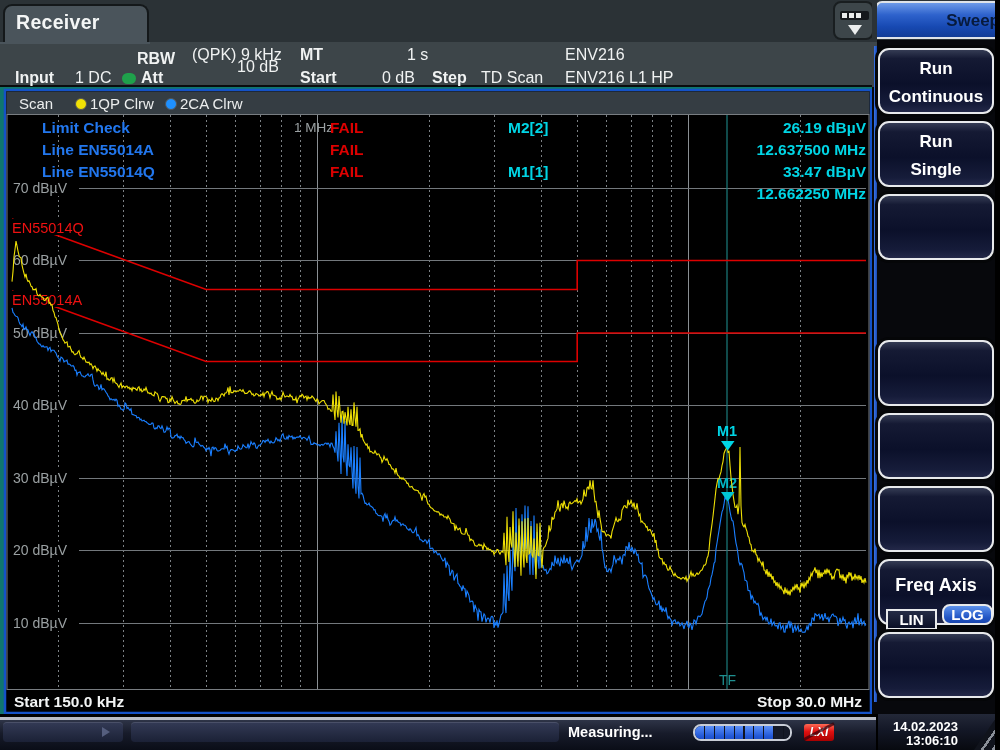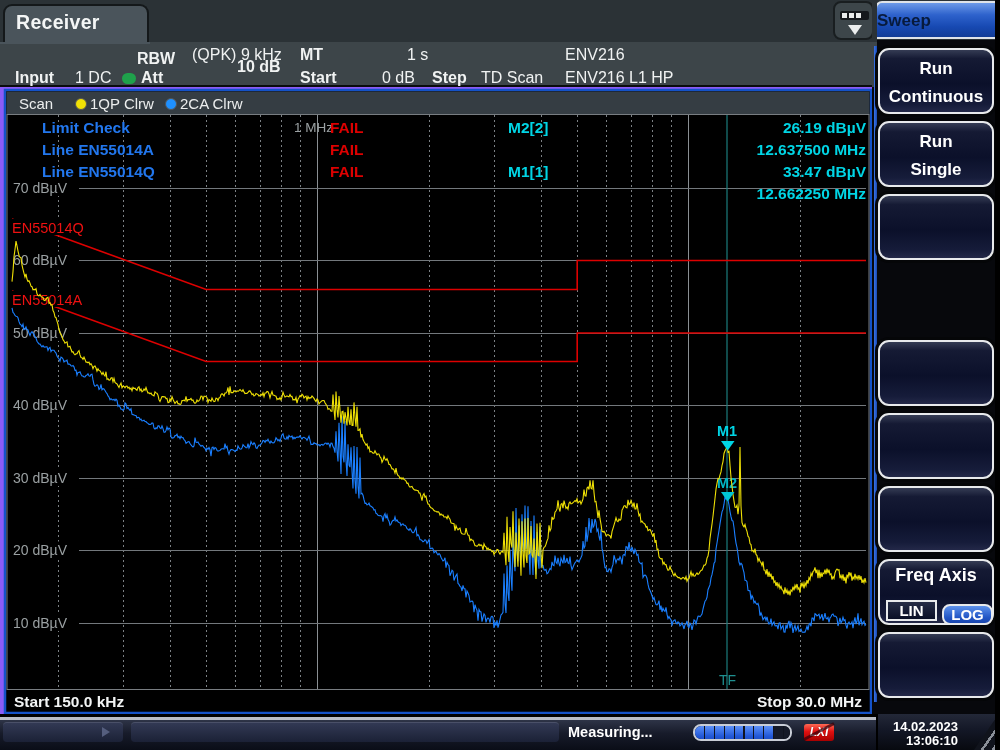--- a/index.html
+++ b/index.html
@@ -1,16 +1,16 @@
 <!DOCTYPE html>
 <html><head><meta charset="utf-8">
 <style>
 html,body{margin:0;padding:0;background:#000}
 *{box-sizing:border-box}
-#page{position:relative;width:995px;height:750px;overflow:hidden;background:#8b5cf6;font-family:"Liberation Sans",sans-serif}
+#page{position:relative;width:995px;height:750px;overflow:hidden;background:#0f766e;font-family:"Liberation Sans",sans-serif}
 </style></head>
 <body>
 <div id="page">
 
 <div style="position:absolute;left:0;top:0;width:1000px;height:42px;background:#2b3236"></div>
 <div style="position:absolute;left:0;top:42px;width:1000px;height:45px;background:#3d4549;border-bottom:2px solid #0a0c0d"></div>
 <div style="position:absolute;left:3px;top:4px;width:146px;height:39px;background:#4a545b;border:2px solid #14181a;border-bottom:none;border-radius:9px 9px 0 0"></div>
 <div style="position:absolute;left:0;top:42px;width:150px;height:2px;background:#4a545b"></div>
 <div style="position:absolute;left:16px;top:11px;font-size:19.5px;font-weight:bold;color:#f4f6f6;letter-spacing:.3px">Receiver</div>
 <div style="position:absolute;left:833px;top:1px;width:41px;height:39px;background:#3d464a;border:2px solid #191e20;border-radius:8px">
@@ -23,21 +23,21 @@
 
 <div style="position:absolute;left:137px;top:50px;font-size:16px;font-weight:bold;color:#f0f2f2;white-space:nowrap">RBW</div>
     <div style="position:absolute;left:192px;top:46px;font-size:16px;font-weight:normal;color:#f0f2f2;white-space:nowrap">(QPK) 9 kHz</div>
     <div style="position:absolute;left:300px;top:46px;font-size:16px;font-weight:bold;color:#f0f2f2;white-space:nowrap">MT</div>
     <div style="position:absolute;left:407px;top:46px;font-size:16px;font-weight:normal;color:#f0f2f2;white-space:nowrap">1 s</div>
     <div style="position:absolute;left:565px;top:46px;font-size:16px;font-weight:normal;color:#f0f2f2;white-space:nowrap">ENV216</div>
     <div style="position:absolute;left:15px;top:69px;font-size:16px;font-weight:bold;color:#f0f2f2;white-space:nowrap">Input</div>
     <div style="position:absolute;left:75px;top:69px;font-size:16px;font-weight:normal;color:#f0f2f2;white-space:nowrap">1 DC</div>
     <div style="position:absolute;left:122px;top:73px;width:14px;height:11px;background:#1fa14b;border-radius:6px"></div>
     <div style="position:absolute;left:141px;top:69px;font-size:16px;font-weight:bold;color:#f0f2f2;white-space:nowrap">Att</div>
-    <div style="position:absolute;left:237px;top:58px;font-size:16px;font-weight:bold;color:#f0f2f2;white-space:nowrap">10 dB</div>
+    <div style="position:absolute;left:237px;top:58px;font-size:16px;font-weight:normal;color:#f0f2f2;white-space:nowrap">10 dB</div>
     <div style="position:absolute;left:300px;top:69px;font-size:16px;font-weight:bold;color:#f0f2f2;white-space:nowrap">Start</div>
     <div style="position:absolute;left:382px;top:69px;font-size:16px;font-weight:normal;color:#f0f2f2;white-space:nowrap">0 dB</div>
     <div style="position:absolute;left:432px;top:69px;font-size:16px;font-weight:bold;color:#f0f2f2;white-space:nowrap">Step</div>
     <div style="position:absolute;left:481px;top:69px;font-size:16px;font-weight:normal;color:#f0f2f2;white-space:nowrap">TD Scan</div>
     <div style="position:absolute;left:565px;top:69px;font-size:16px;font-weight:normal;color:#f0f2f2;white-space:nowrap">ENV216 L1 HP</div>
 <svg width="1000" height="750" viewBox="0 0 1000 750" style="position:absolute;left:0;top:0" font-family="Liberation Sans, sans-serif">
 <rect x="5" y="90" width="866" height="623" fill="#000" stroke="#1452c8" stroke-width="2.5"></rect>
 <rect x="6.5" y="91.5" width="863" height="23" fill="#353d43"></rect>
 <text x="19" y="109" font-size="15" fill="#eceeee">Scan</text>
 <circle cx="81" cy="104" r="5.5" fill="#f2e205" stroke="#555" stroke-width="1"></circle>
@@ -113,34 +113,34 @@
 
 <polygon points="721,441 734.5,441 727.7,450.5" fill="#00d5e5"></polygon>
 <text x="727" y="436" font-size="14.5" font-weight="bold" fill="#00d5e5" text-anchor="middle">M1</text>
 <polygon points="721,492 734.5,492 727.7,501.5" fill="#00c5d5"></polygon>
 
 <text x="14" y="707" font-size="15.5" font-weight="bold" fill="#f2f4f4">Start 150.0 kHz</text>
 <text x="862" y="707" font-size="15.5" font-weight="bold" fill="#f2f4f4" text-anchor="end">Stop 30.0 MHz</text>
 </svg>
 <div style="position:absolute;left:872px;top:0;width:128px;height:714px;background:#07080c"></div>
     <div style="position:absolute;left:872px;top:0;width:128px;height:40px;background:#2b3236"></div>
-    <div style="position:absolute;left:875px;top:1px;width:125px;height:38px;background:linear-gradient(180deg,#6d9ae8 0%,#2e62cc 35%,#1749b2 70%,#123c96 100%);border-radius:7px 0 0 0;border-left:2px solid #dfe3e8;border-top:2px solid #dfe3e8;border-bottom:2px solid #dfe3e8;color:#071a3c;font-weight:bold;font-size:17px;text-align:left;line-height:36px">Sweep</div>
+    <div style="position:absolute;left:875px;top:1px;width:125px;height:38px;background:linear-gradient(180deg,#6d9ae8 0%,#2e62cc 35%,#1749b2 70%,#123c96 100%);border-radius:7px 0 0 0;border-left:2px solid #dfe3e8;border-top:2px solid #dfe3e8;border-bottom:2px solid #dfe3e8;color:#071a3c;font-weight:bold;font-size:17px;text-align:right;line-height:36px">Sweep</div>
     <div style="position:absolute;left:872px;top:0px;width:5px;height:87px;background:#3d4549"></div>
     <div style="position:absolute;left:872px;top:0px;width:5px;height:42px;background:#2b3236"></div>
     <div style="position:absolute;left:874px;top:46px;width:3px;height:656px;background:linear-gradient(90deg,#3a74e8,#1a4ab0)"></div>
     <div style="position:absolute;left:995px;top:42px;width:5px;height:660px;background:linear-gradient(90deg,#3a74e8,#1a4ab0)"></div>
     <div style="position:absolute;left:878px;width:116px;height:66px;border:2px solid #e8eaec;border-radius:11px;background:linear-gradient(180deg,#353c54 0%,#151a34 14%,#0b102a 55%,#161c3a 88%,#232848 100%);box-shadow:0 0 0 3px #050608;color:#fff;font-weight:bold;font-size:17px;text-align:center;line-height:28px;top:48px;padding-top:5px;">Run<br>Continuous</div>
     <div style="position:absolute;left:878px;width:116px;height:66px;border:2px solid #e8eaec;border-radius:11px;background:linear-gradient(180deg,#353c54 0%,#151a34 14%,#0b102a 55%,#161c3a 88%,#232848 100%);box-shadow:0 0 0 3px #050608;color:#fff;font-weight:bold;font-size:17px;text-align:center;line-height:28px;top:121px;padding-top:5px;">Run<br>Single</div>
     <div style="position:absolute;left:878px;width:116px;height:66px;border:2px solid #e8eaec;border-radius:11px;background:linear-gradient(180deg,#353c54 0%,#151a34 14%,#0b102a 55%,#161c3a 88%,#232848 100%);box-shadow:0 0 0 3px #050608;color:#fff;font-weight:bold;font-size:17px;text-align:center;line-height:28px;top:194px;line-height:62px;"></div>
     <div style="position:absolute;left:878px;width:116px;height:66px;border:2px solid #e8eaec;border-radius:11px;background:linear-gradient(180deg,#353c54 0%,#151a34 14%,#0b102a 55%,#161c3a 88%,#232848 100%);box-shadow:0 0 0 3px #050608;color:#fff;font-weight:bold;font-size:17px;text-align:center;line-height:28px;top:340px;line-height:62px;"></div>
     <div style="position:absolute;left:878px;width:116px;height:66px;border:2px solid #e8eaec;border-radius:11px;background:linear-gradient(180deg,#353c54 0%,#151a34 14%,#0b102a 55%,#161c3a 88%,#232848 100%);box-shadow:0 0 0 3px #050608;color:#fff;font-weight:bold;font-size:17px;text-align:center;line-height:28px;top:413px;line-height:62px;"></div>
     <div style="position:absolute;left:878px;width:116px;height:66px;border:2px solid #e8eaec;border-radius:11px;background:linear-gradient(180deg,#353c54 0%,#151a34 14%,#0b102a 55%,#161c3a 88%,#232848 100%);box-shadow:0 0 0 3px #050608;color:#fff;font-weight:bold;font-size:17px;text-align:center;line-height:28px;top:486px;line-height:62px;"></div>
     <div style="position:absolute;left:878px;width:116px;height:66px;border:2px solid #e8eaec;border-radius:11px;background:linear-gradient(180deg,#353c54 0%,#151a34 14%,#0b102a 55%,#161c3a 88%,#232848 100%);box-shadow:0 0 0 3px #050608;color:#fff;font-weight:bold;font-size:17px;text-align:center;line-height:28px;top:559px;">
-      <div style="margin-top:4px;line-height:20px;font-size:18px">Freq Axis</div>
-      <div style="position:absolute;left:6px;top:39px;width:51px;height:21px;border:2px solid #e8eaec;border-radius:0;background:linear-gradient(180deg,#252c46,#0a0f26);font-size:15px;line-height:17px">LIN</div>
+      <div style="margin-top:14px;line-height:20px;font-size:18px">Freq Axis</div>
+      <div style="position:absolute;left:6px;top:48px;width:51px;height:21px;border:2px solid #e8eaec;border-radius:0;background:linear-gradient(180deg,#252c46,#0a0f26);font-size:15px;line-height:17px">LIN</div>
       <div style="position:absolute;left:62px;top:43px;width:51px;height:21px;border:2px solid #e8eaec;border-radius:8px;background:linear-gradient(180deg,#5d92ec,#2154c4 70%,#1a46ae);font-size:15px;line-height:17px">LOG</div>
     </div>
     <div style="position:absolute;left:878px;width:116px;height:66px;border:2px solid #e8eaec;border-radius:11px;background:linear-gradient(180deg,#353c54 0%,#151a34 14%,#0b102a 55%,#161c3a 88%,#232848 100%);box-shadow:0 0 0 3px #050608;color:#fff;font-weight:bold;font-size:17px;text-align:center;line-height:28px;top:632px;line-height:62px;"></div>
 
 <div style="position:absolute;left:0;top:714px;width:1000px;height:36px;background:#000"></div>
 <div style="position:absolute;left:0;top:717px;width:876px;height:2.5px;background:#b9bdc6"></div>
 <div style="position:absolute;left:0;top:719.5px;width:876px;height:30.5px;background:linear-gradient(180deg,#2e3447 0%,#171b2a 45%,#0a0d17 100%)"></div>
 <div style="position:absolute;left:3px;top:722px;width:120px;height:20px;border-radius:4px;background:linear-gradient(180deg,#323954,#1b2136);border-top:1px solid #4a5068"></div>
 <div style="position:absolute;left:102px;top:727px;width:0;height:0;border-top:5px solid transparent;border-bottom:5px solid transparent;border-left:8px solid #555e7e"></div>
 <div style="position:absolute;left:131px;top:722px;width:428px;height:20px;border-radius:4px;background:linear-gradient(180deg,#323954,#1b2136);border-top:1px solid #4a5068"></div>

